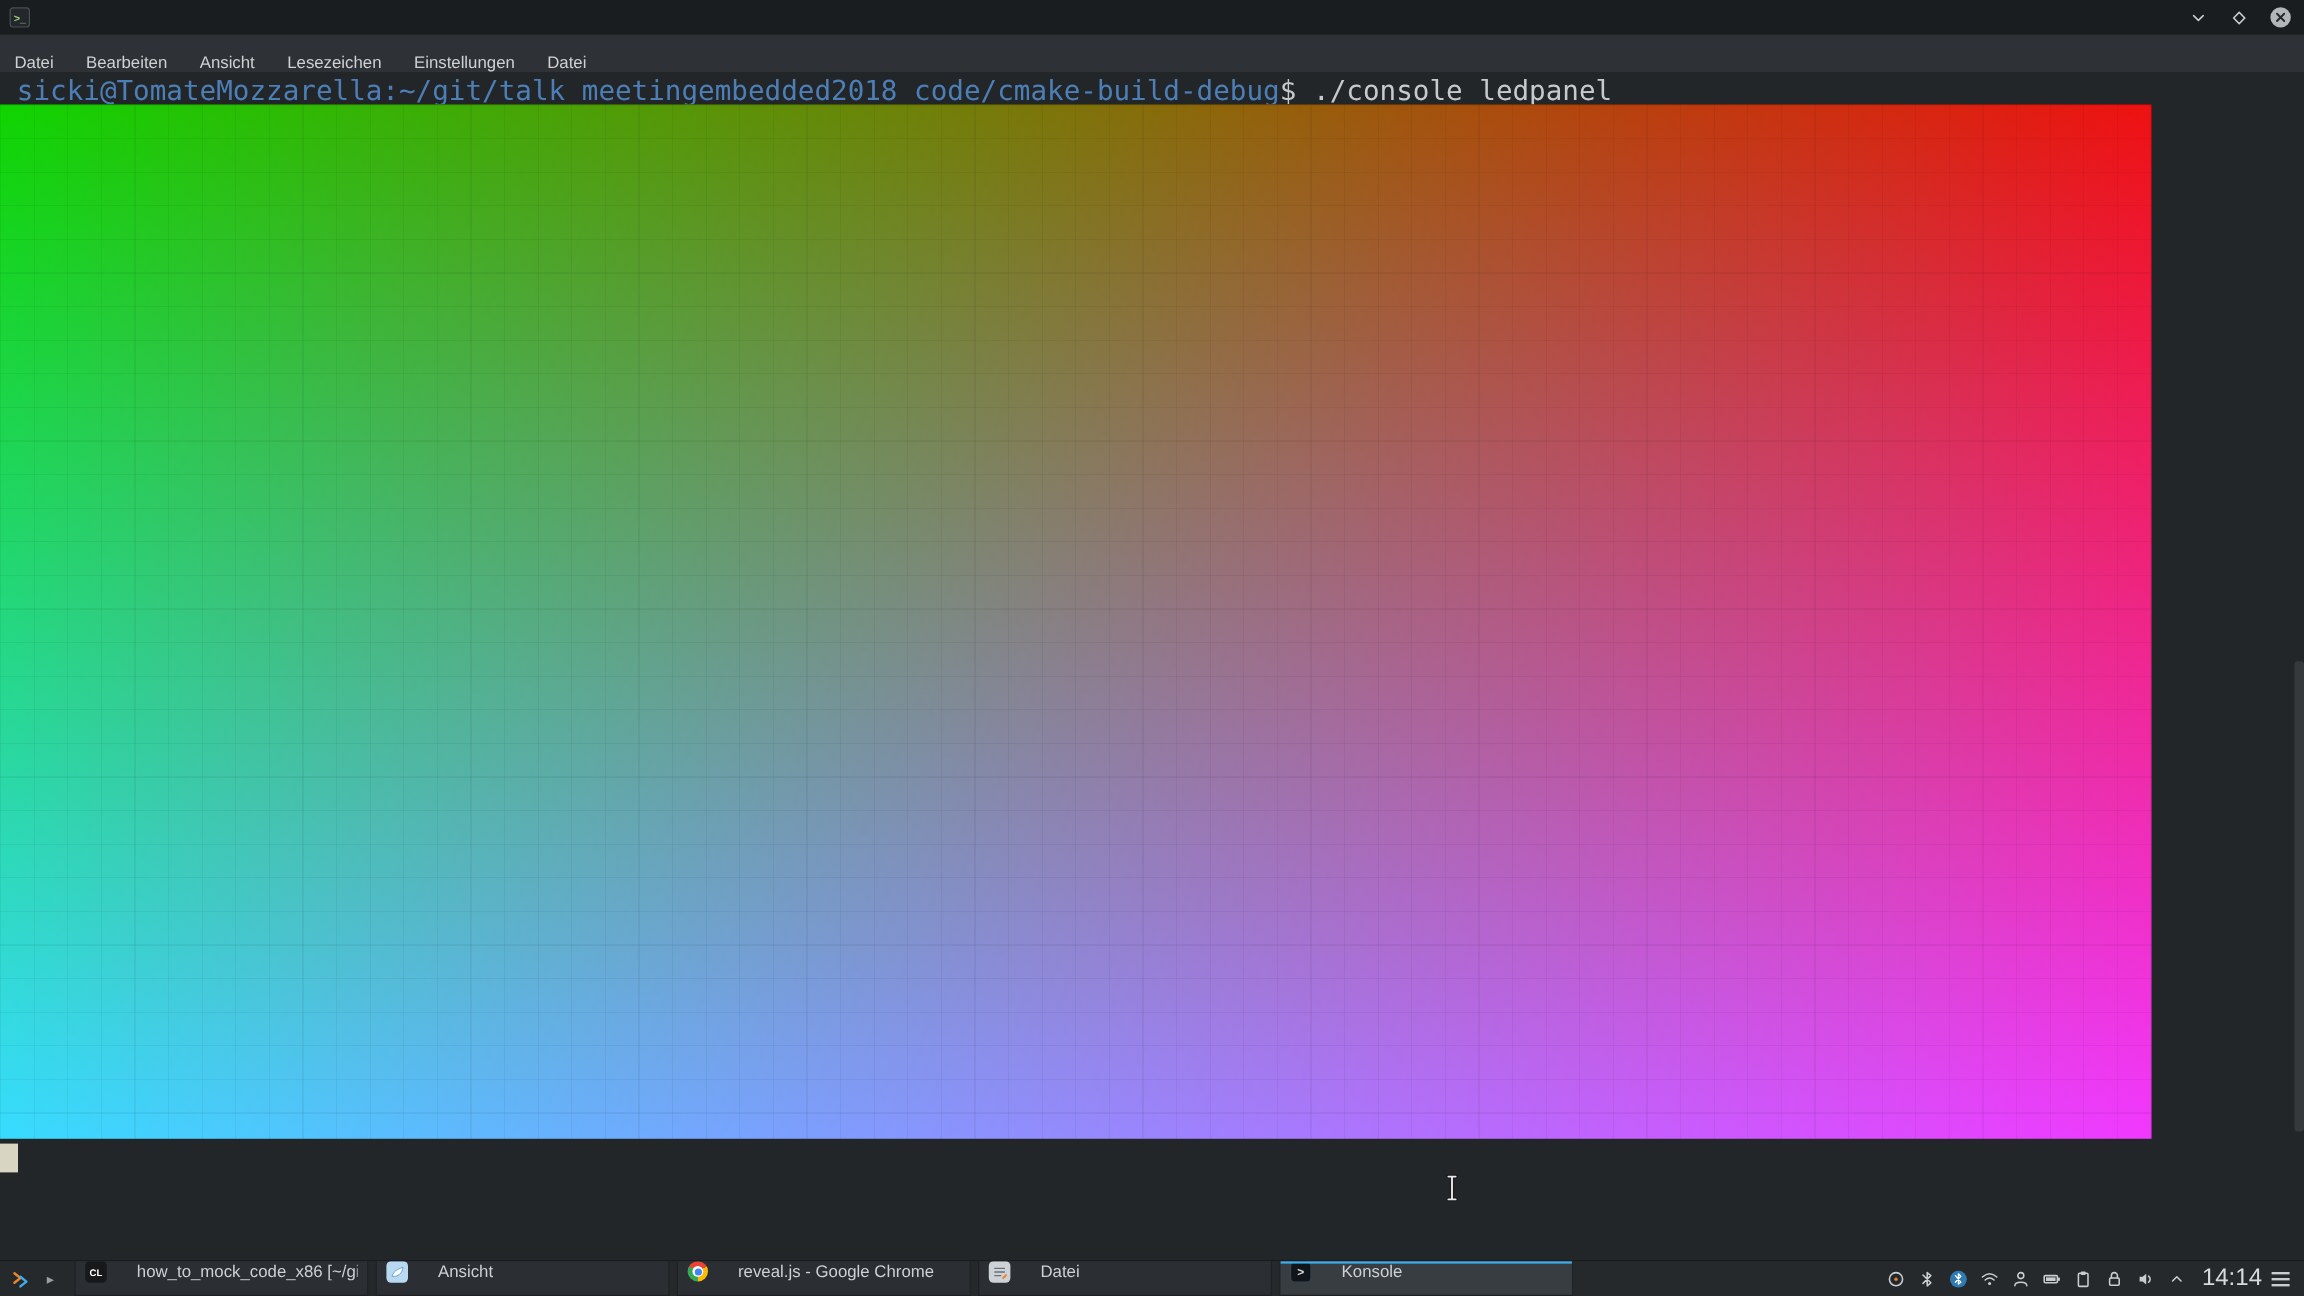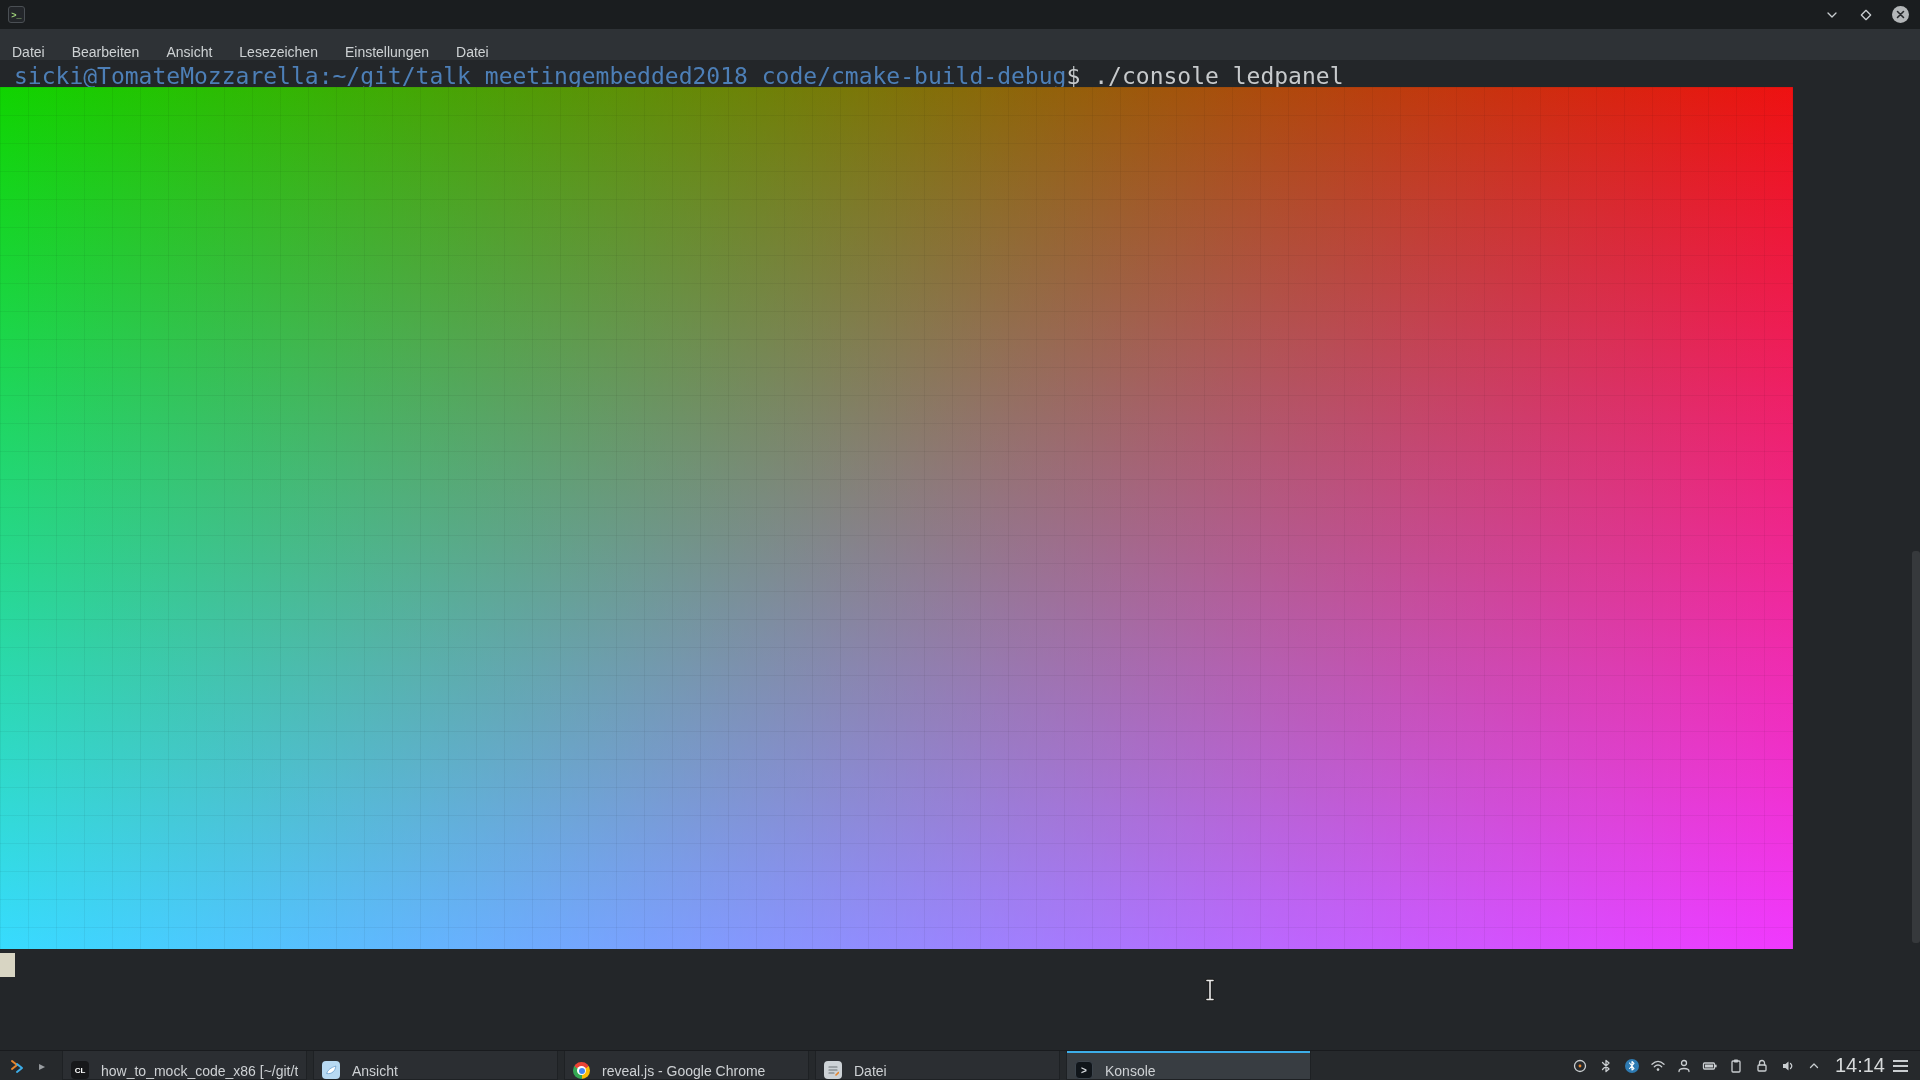--- a/index.html
+++ b/index.html
@@ -40,21 +40,21 @@
   .cursor-block{position:absolute;left:0;top:893px;width:15px;height:24px;background:var(--cursor-color,#d8d5c3)}
   .term-scrollbar{position:absolute;right:0;top:491px;width:8px;height:392px;background:rgba(255,255,255,0.09);border-radius:3px}
 
   .mouse-cursor{position:absolute;left:1203px;top:978px;z-index:9}
 
   
   .taskbar{position:absolute;left:0;bottom:0;width:1920px;height:30px;background:var(--taskbar-bg,#26292c);
     border-top:1px solid #191b1e;display:flex;align-items:center;color:var(--task-text,#ced1d4);font-size:14px;z-index:6}
   .panel-widget{width:22px;height:22px;margin-left:6px;display:flex;align-items:center;justify-content:center}
   .expander{width:16px;margin:0 12px 0 6px;color:#9a9ea2;font-size:12px;text-align:center}
-  .task-btn{position:relative;width:245px;height:29px;display:flex;align-items:flex-end;gap:12px;padding:0 8px;
+  .task-btn{position:relative;width:245px;height:29px;display:flex;align-items:flex-start;gap:25px;padding:0 8px;
     margin-right:6px;background:#2b2e32;border:1px solid #1e2124;border-top:none;overflow:hidden}
   .task-btn .label{white-space:nowrap;overflow:hidden}
   .task-btn.active{background:#383d42}
   .task-btn.active::before{content:'';position:absolute;left:0;right:0;top:0;height:2px;background:var(--accent,#3daee9)}
   .ticon{width:18px;height:18px;flex:0 0 18px;display:flex;align-items:center;justify-content:center;border-radius:4px;font-weight:bold}
   .ticon.clion{background:#17181a;color:#ffffff;font-size:8px;letter-spacing:0}
   .ticon.dolphin{background:#b7d9f2}
   .ticon.kate{background:#cdd2d6}
   .ticon.konsole{background:#10151a;border:1px solid #3c444c;color:#d6dade;font-size:10px}
   .chrome-outer{width:17px;height:17px;border-radius:50%;

